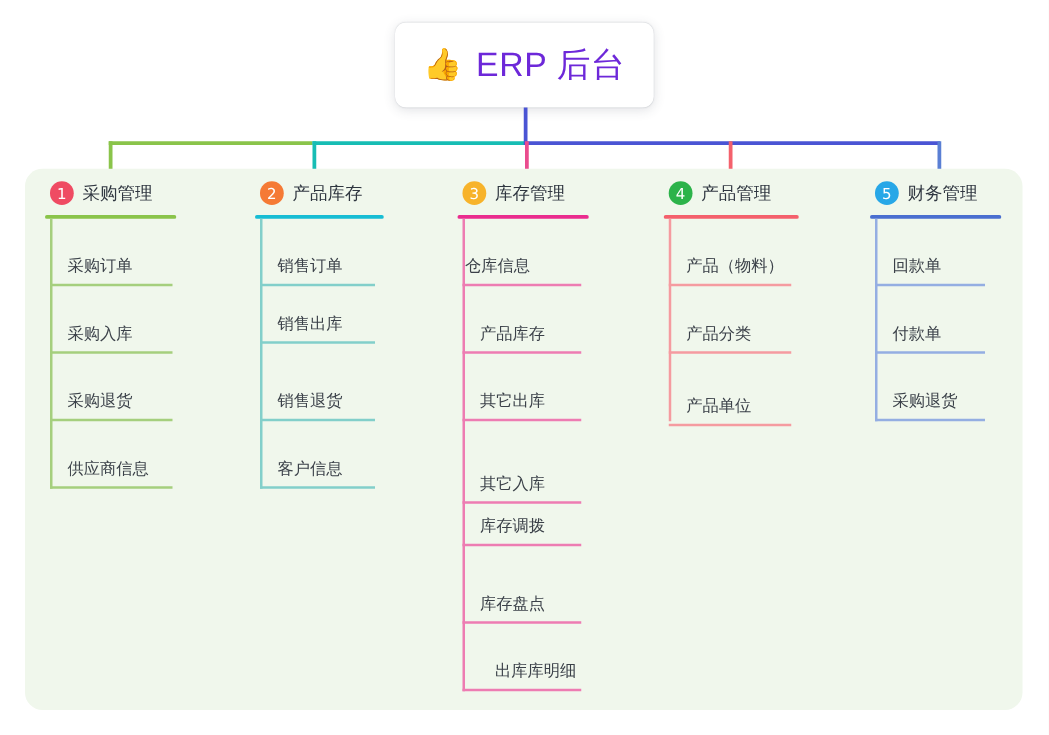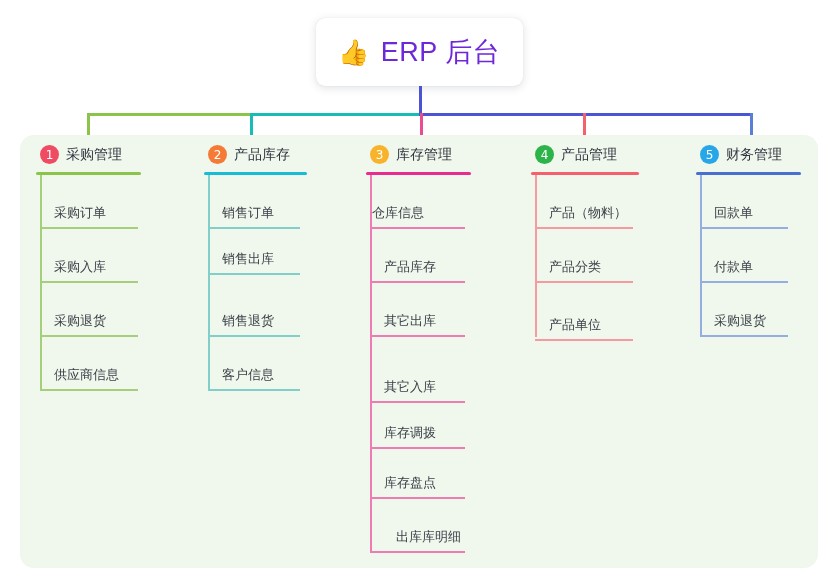--- a/index.html
+++ b/index.html
@@ -158,21 +158,21 @@
           <div class="item-rule" style="width: 95px; background: rgb(237, 124, 178);"></div>
         </div>
         <div class="item" style="left: 0px; top: 148px; width: 95px; height: 54px;">
           <div class="item-label" style="left: 14px;">其它出库</div>
           <div class="item-rule" style="width: 95px; background: rgb(237, 124, 178);"></div>
         </div>
         <div class="item" style="left: 0px; top: 202px; width: 95px; height: 66px;">
           <div class="item-label" style="left: 14px;">其它入库</div>
           <div class="item-rule" style="width: 95px; background: rgb(237, 124, 178);"></div>
         </div>
-        <div class="item" style="left: 0px; top: 260px; width: 95px; height: 54px;">
+        <div class="item" style="left: 0px; top: 248px; width: 95px; height: 54px;">
           <div class="item-label" style="left: 14px;">库存调拨</div>
           <div class="item-rule" style="width: 95px; background: rgb(237, 124, 178);"></div>
         </div>
         <div class="item" style="left: 0px; top: 310px; width: 95px; height: 54px;">
           <div class="item-label" style="left: 14px;">库存盘点</div>
           <div class="item-rule" style="width: 95px; background: rgb(237, 124, 178);"></div>
         </div>
         <div class="item" style="left: 0px; top: 364px; width: 95px; height: 54px;">
           <div class="item-label" style="left: 26px;">出库库明细</div>
           <div class="item-rule" style="width: 95px; background: rgb(237, 124, 178);"></div>

